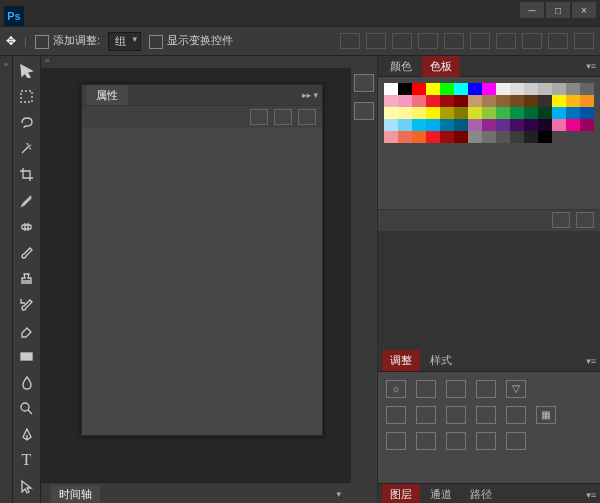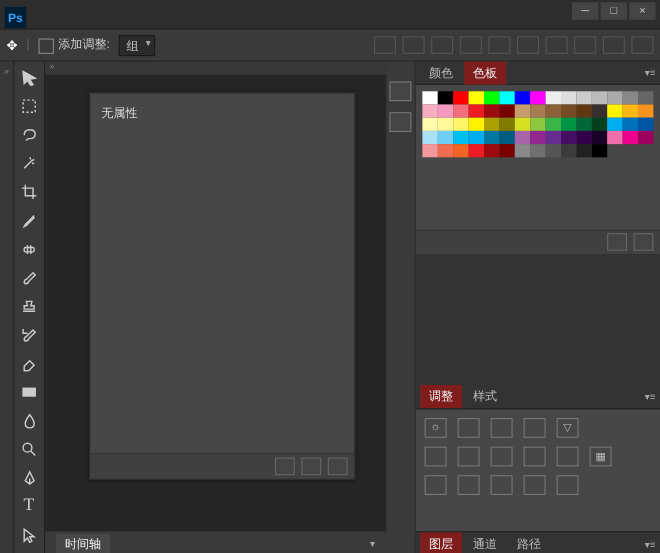--- a/index.html
+++ b/index.html
@@ -67,20 +67,21 @@
     <div class="win-btn">□</div>
     <div class="win-btn">×</div>
   </div>
 </div>
 
 <div class="optbar">
   <span class="arrow">✥</span>
   <span style="color:#666">|</span>
   <span><span class="chk"></span><span>添加调整:</span></span>
   <span class="sel">组</span>
+  <span><span class="chk"></span><span>显示变换控件</span></span>
   <div class="ghost-icons">
     <div class="gh"></div>
     <div class="gh"></div>
     <div class="gh"></div>
     <div class="gh"></div>
     <div class="gh"></div>
     <div class="gh"></div>
     <div class="gh"></div>
     <div class="gh"></div>
     <div class="gh"></div>
@@ -174,22 +175,23 @@
         <svg>
           <path d="M3 2 L3 13 L6 10 L8 14 L10 13 L8 9 L12 9 Z" fill="none" stroke="#ccc"></path>
         </svg>
       </div>
   </div>
 
   <div class="mid">
     <div class="mid-tabstub">»</div>
     <div class="canvas-area">
       <div class="panel">
-        <div class="panel-body">
-          <span>无属性</span>
+        <div class="panel-tabrow">
+          <span class="ptab">属性</span>
+          <span class="ptab-collapse">▸▸ ▾</span>
         </div>
         <div class="panel-footer">
           <div class="pf-icon"></div>
           <div class="pf-icon"></div>
           <div class="pf-icon"></div>
         </div>
       </div>
     </div>
     <div class="bottom">
       <span class="btab">时间轴</span>

